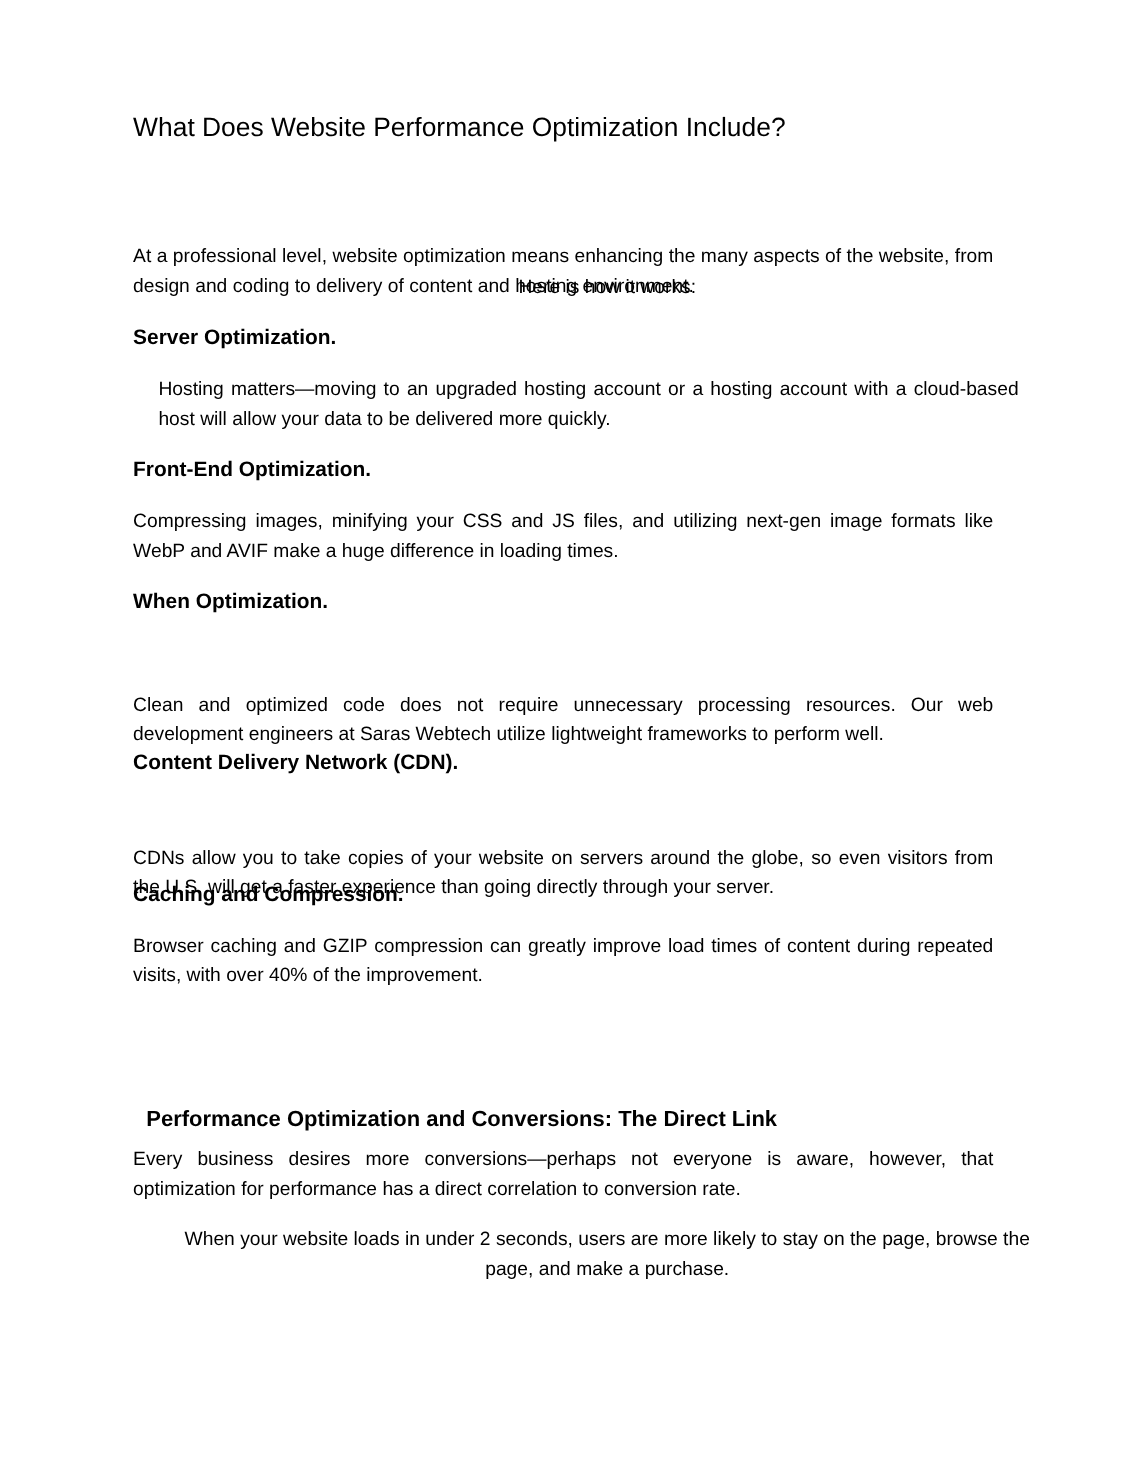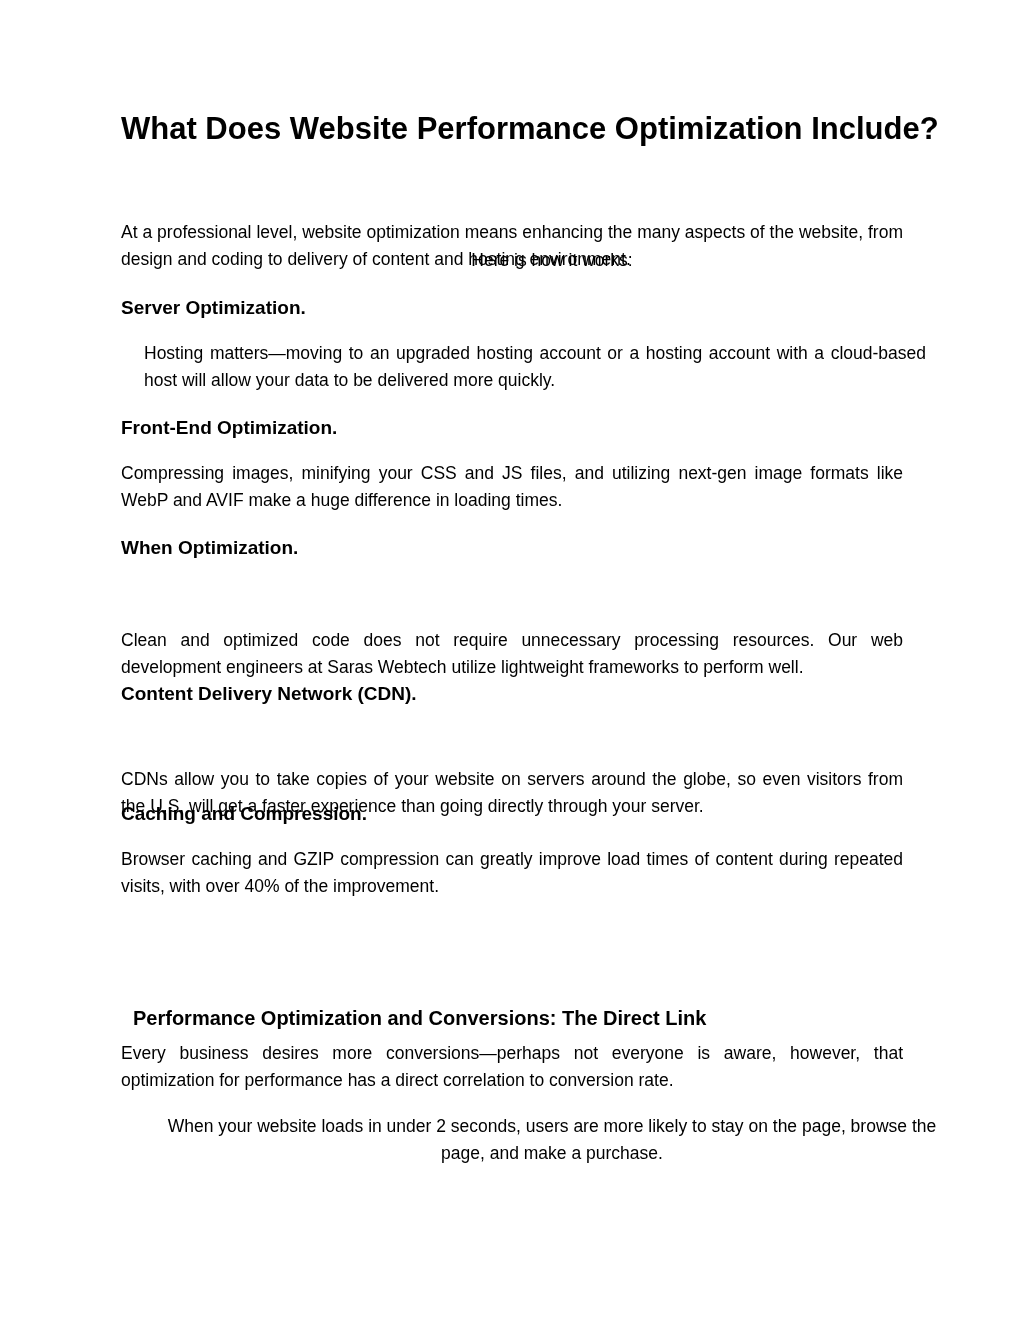--- a/index.html
+++ b/index.html
@@ -17,23 +17,23 @@
     }
     .page {
       position: absolute;
       left: 121px;
       top: 0;
       width: 782px;
     }
     .h1 {
       position: absolute;
       left: 0;
-      top: 113px;
-      font-size: 31px;
-      font-weight: bold;
+      top: 101px;
+      font-size: 24px;
+      font-weight: normal;
       line-height: 32px;
       white-space: nowrap;
       margin: 0;
     }
     .h2 {
       position: absolute;
       left: 0;
       font-size: 20px;
       font-weight: bold;
       line-height: 26px;

